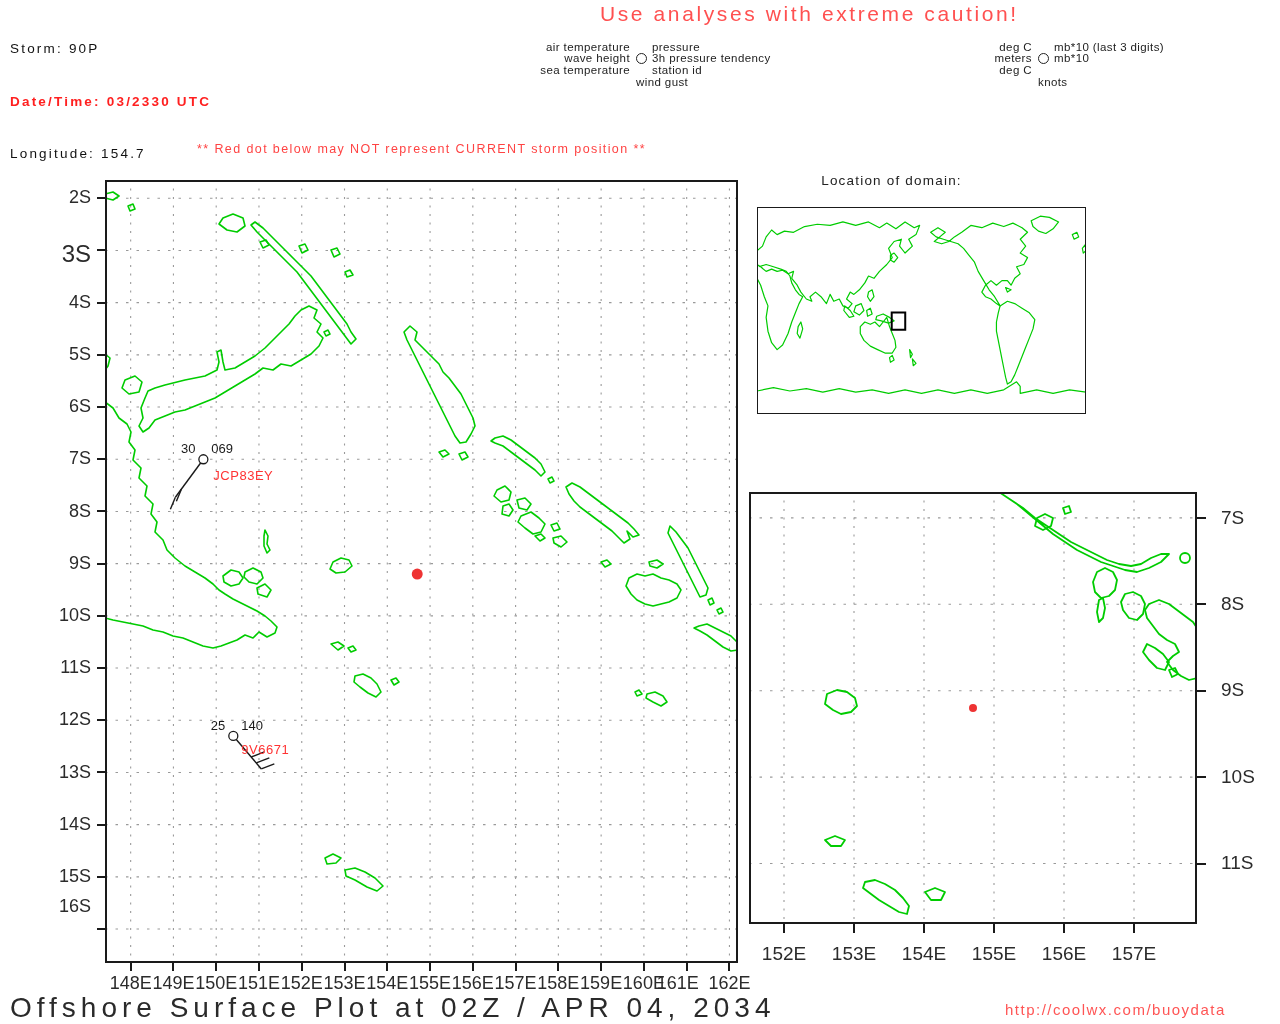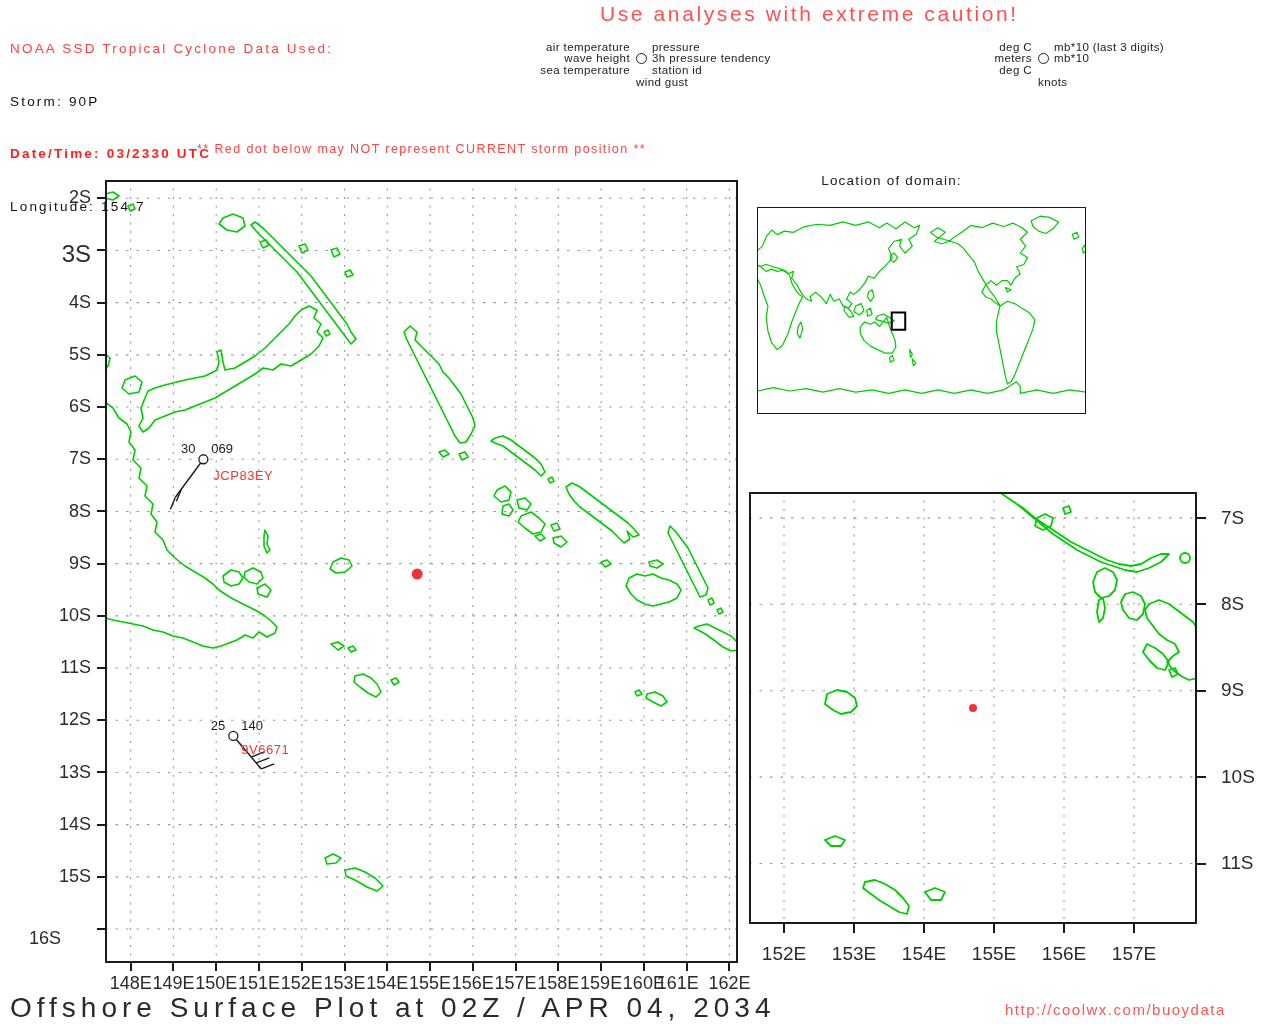--- a/index.html
+++ b/index.html
@@ -27,21 +27,20 @@
   #footer-url{left:1005px;top:1001px;font-size:15px;letter-spacing:1.5px;color:#ff5555;white-space:nowrap;}
   svg{display:block;}
   .tickmark{position:absolute;background:#1a1a1a;}
   .ticklabel{position:absolute;color:#2b2b2b;white-space:nowrap;}
   .coast path{vector-effect:non-scaling-stroke;}
 </style>
 </head>
 <body>
 
 <div id="hdr" class="abs">
-  <div class="red">NOAA SSD Tropical Cyclone Data Used:</div>
   <div>Storm: 90P</div>
   <div class="boldred">Date/Time: 03/2330 UTC</div>
   <div>Longitude: 154.7</div>
 </div>
 
 <div id="caution" class="abs">Use analyses with extreme caution!</div>
 
 <div id="legend" class="abs">
     <div class="keyrow">
       <span class="lcol">air temperature</span>
@@ -314,21 +313,21 @@
 <div class="ticklabel" style="left: 29px; top: 657.27px; width: 62px; text-align: right; font-size: 18px;">11S</div>
 <div class="tickmark" style="left: 97px; top: 719.27px; width: 8px; height: 2px;"></div>
 <div class="ticklabel" style="left: 29px; top: 709.47px; width: 62px; text-align: right; font-size: 18px;">12S</div>
 <div class="tickmark" style="left: 97px; top: 771.47px; width: 8px; height: 2px;"></div>
 <div class="ticklabel" style="left: 29px; top: 761.67px; width: 62px; text-align: right; font-size: 18px;">13S</div>
 <div class="tickmark" style="left: 97px; top: 823.67px; width: 8px; height: 2px;"></div>
 <div class="ticklabel" style="left: 29px; top: 813.87px; width: 62px; text-align: right; font-size: 18px;">14S</div>
 <div class="tickmark" style="left: 97px; top: 875.87px; width: 8px; height: 2px;"></div>
 <div class="ticklabel" style="left: 29px; top: 866.07px; width: 62px; text-align: right; font-size: 18px;">15S</div>
 <div class="tickmark" style="left: 97px; top: 928.07px; width: 8px; height: 2px;"></div>
-<div class="ticklabel" style="left: 29px; top: 928px; width: 62px; font-size: 18px;">16S</div>
+<div class="ticklabel" style="left: 29px; top: 896px; width: 62px; text-align: right; font-size: 18px;">16S</div>
 <div class="tickmark" style="left: 783px; top: 924px; width: 2px; height: 9px;"></div>
 <div class="ticklabel" style="left: 750px; top: 943px; width: 68px; text-align: center; font-size: 19px;">152E</div>
 <div class="tickmark" style="left: 853px; top: 924px; width: 2px; height: 9px;"></div>
 <div class="ticklabel" style="left: 820px; top: 943px; width: 68px; text-align: center; font-size: 19px;">153E</div>
 <div class="tickmark" style="left: 923px; top: 924px; width: 2px; height: 9px;"></div>
 <div class="ticklabel" style="left: 890px; top: 943px; width: 68px; text-align: center; font-size: 19px;">154E</div>
 <div class="tickmark" style="left: 993px; top: 924px; width: 2px; height: 9px;"></div>
 <div class="ticklabel" style="left: 960px; top: 943px; width: 68px; text-align: center; font-size: 19px;">155E</div>
 <div class="tickmark" style="left: 1063px; top: 924px; width: 2px; height: 9px;"></div>
 <div class="ticklabel" style="left: 1030px; top: 943px; width: 68px; text-align: center; font-size: 19px;">156E</div>

